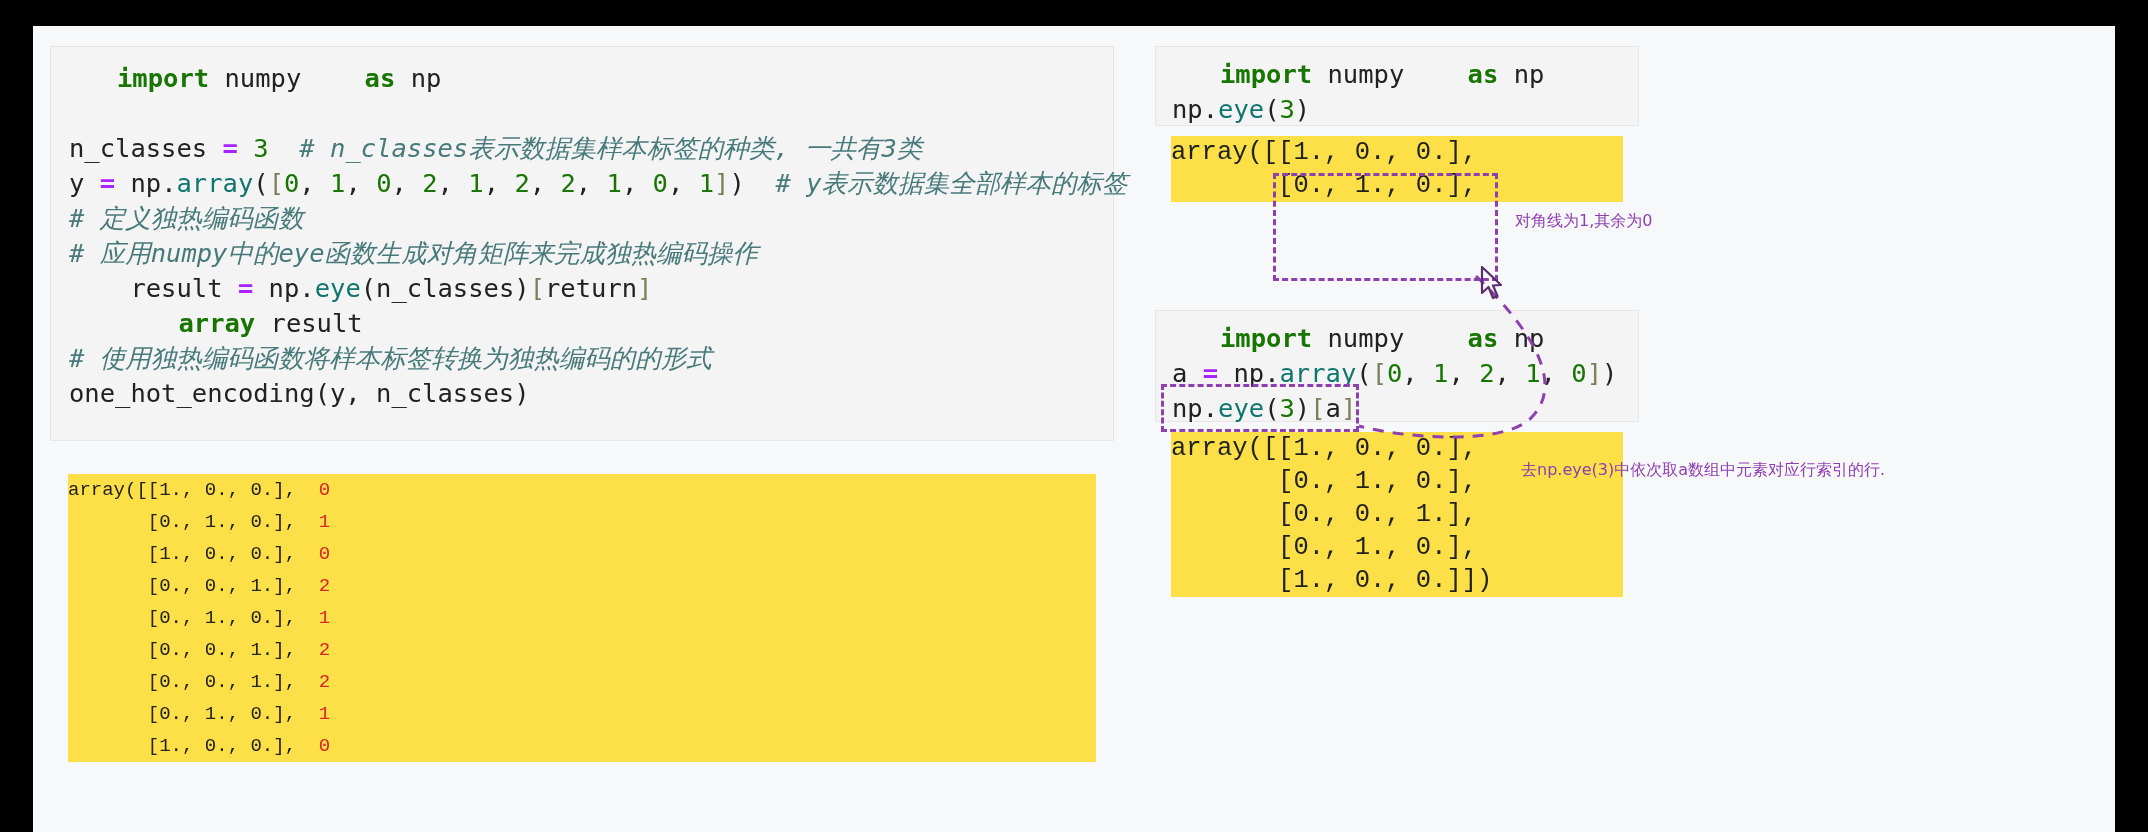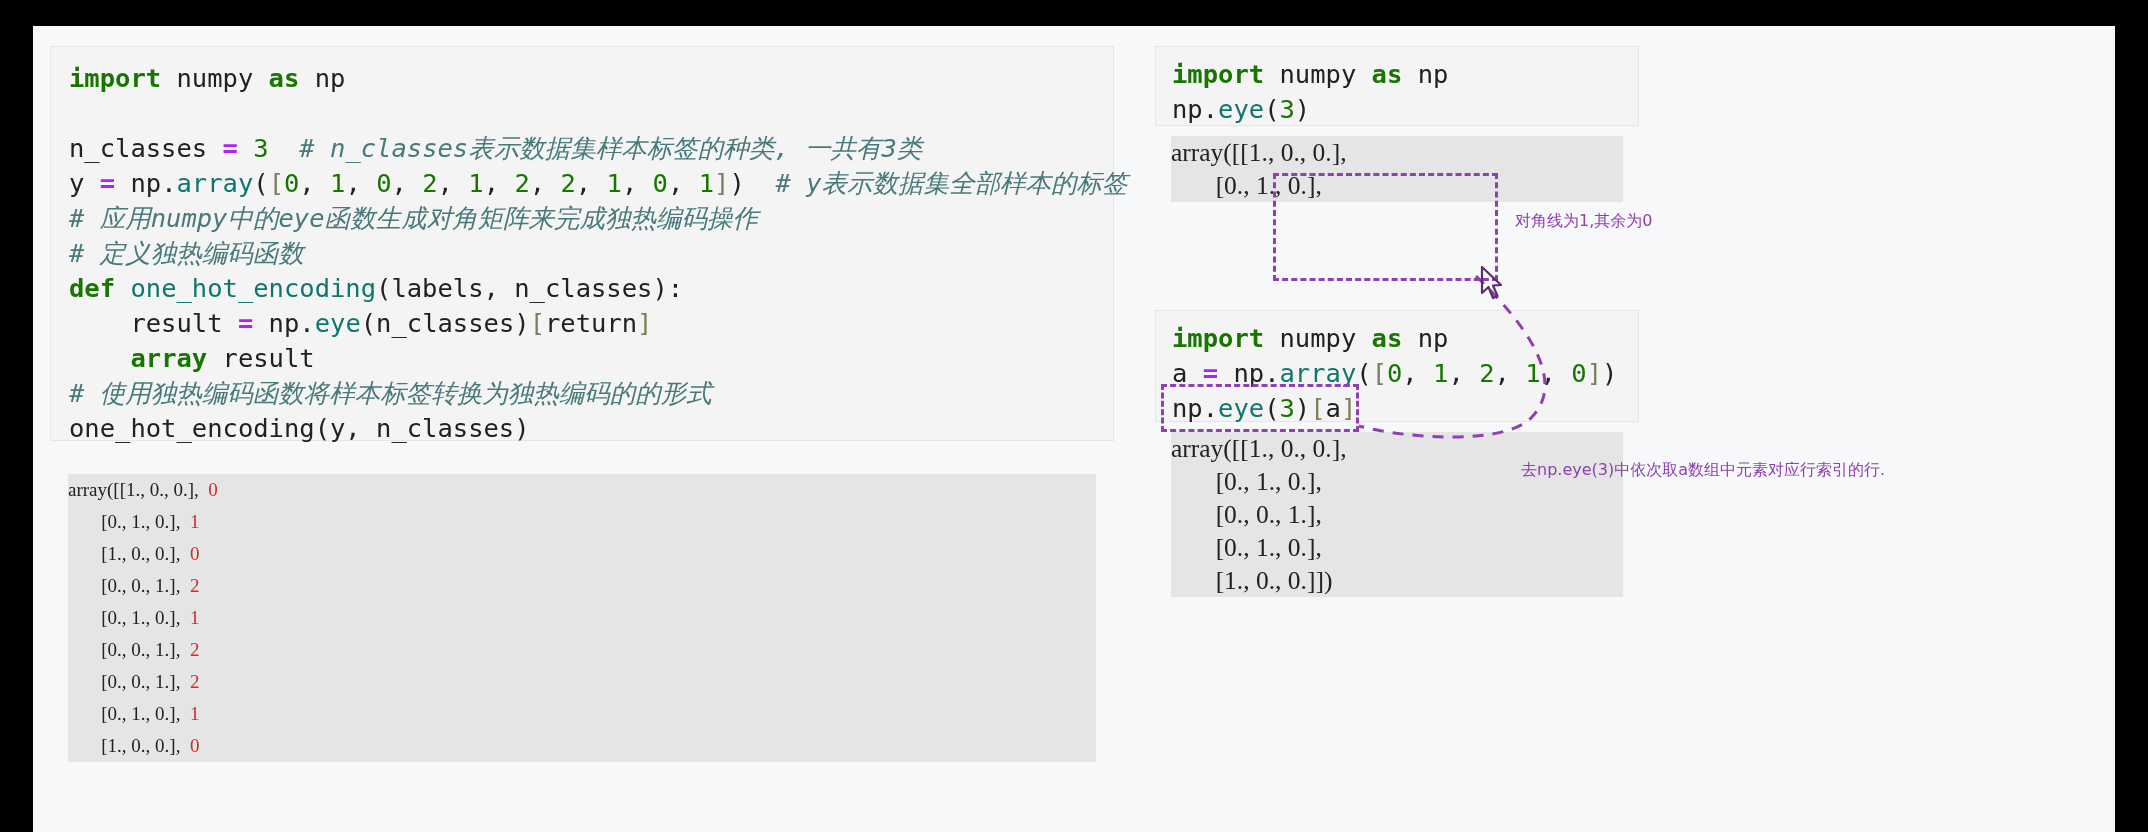--- a/index.html
+++ b/index.html
@@ -16,28 +16,28 @@
     background:#f4f4f4;
     border:1px solid #e6e6e6;
     box-sizing:border-box;
   }
   .codeline{
     font-family:"DejaVu Sans Mono",monospace;
     white-space:pre;
     color:#212121;
   }
   .out{
-    font-family:Liberation Serif, serif;
+    font-family:Liberation Mono, monospace;
     white-space:pre;
     color:#212121;
-    background:#e5e5e5;
+    background:#fde047;
   }
 
   
-  .kw{color:#177500;font-weight:bold;}
+  .kw{color:#177500;font-weight:bold;margin-left:48px;}
   .fn{color:#0f766e;}
   .num{color:#177500;}
   .op{color:#aa22ff;font-weight:bold;}
   .brk{color:#7d7d5c;}
   .cm{color:#487a7b;font-style:italic;}
   .plain{color:#212121;margin-top:24px;}
   .red{color:#d62728;}
 
   
   #left-cell{
@@ -108,23 +108,22 @@
 <body>
 
 <div id="page">
 
   <div id="left-cell" class="cell">
     <div>
         <div class="codeline"><span class="kw">import </span><span class="plain">numpy </span><span class="kw">as </span><span class="plain">np</span></div>
         <div class="codeline">&nbsp;</div>
         <div class="codeline"><span class="plain">n_classes </span><span class="op">=</span><span class="plain"> </span><span class="num">3</span><span class="plain">  </span><span class="cm"># n_classes表示数据集样本标签的种类, 一共有3类</span></div>
         <div class="codeline"><span class="plain">y </span><span class="op">=</span><span class="plain"> np.</span><span class="fn">array</span><span class="plain">(</span><span class="brk">[</span><span class="num">0</span><span class="plain">, </span><span class="num">1</span><span class="plain">, </span><span class="num">0</span><span class="plain">, </span><span class="num">2</span><span class="plain">, </span><span class="num">1</span><span class="plain">, </span><span class="num">2</span><span class="plain">, </span><span class="num">2</span><span class="plain">, </span><span class="num">1</span><span class="plain">, </span><span class="num">0</span><span class="plain">, </span><span class="num">1</span><span class="brk">]</span><span class="plain">)  </span><span class="cm"># y表示数据集全部样本的标签</span></div>
+        <div class="codeline"><span class="cm"># 定义独热编码函数</span></div>
         <div class="codeline"><span class="cm"># 应用numpy中的eye函数生成对角矩阵来完成独热编码操作</span></div>
-        <div class="codeline"><span class="cm"># 定义独热编码函数</span></div>
-        <div class="codeline"><span class="kw">def </span><span class="fn">one_hot_encoding</span><span class="plain">(labels, n_classes):</span></div>
         <div class="codeline"><span class="plain">    result </span><span class="op">=</span><span class="plain"> np.</span><span class="fn">eye</span><span class="plain">(n_classes)</span><span class="brk">[</span><span class="plain">return</span><span class="brk">]</span></div>
         <div class="codeline"><span class="plain">    </span><span class="kw">array </span><span class="plain">result</span></div>
         <div class="codeline"><span class="cm"># 使用独热编码函数将样本标签转换为独热编码的的形式</span></div>
         <div class="codeline"><span class="plain">one_hot_encoding(y, n_classes)</span></div>
       </div>
   </div>
 
   <div id="left-output">
     <div>
         <div class="out"><span>array([[1., 0., 0.],</span><span class="red">  0</span></div>

